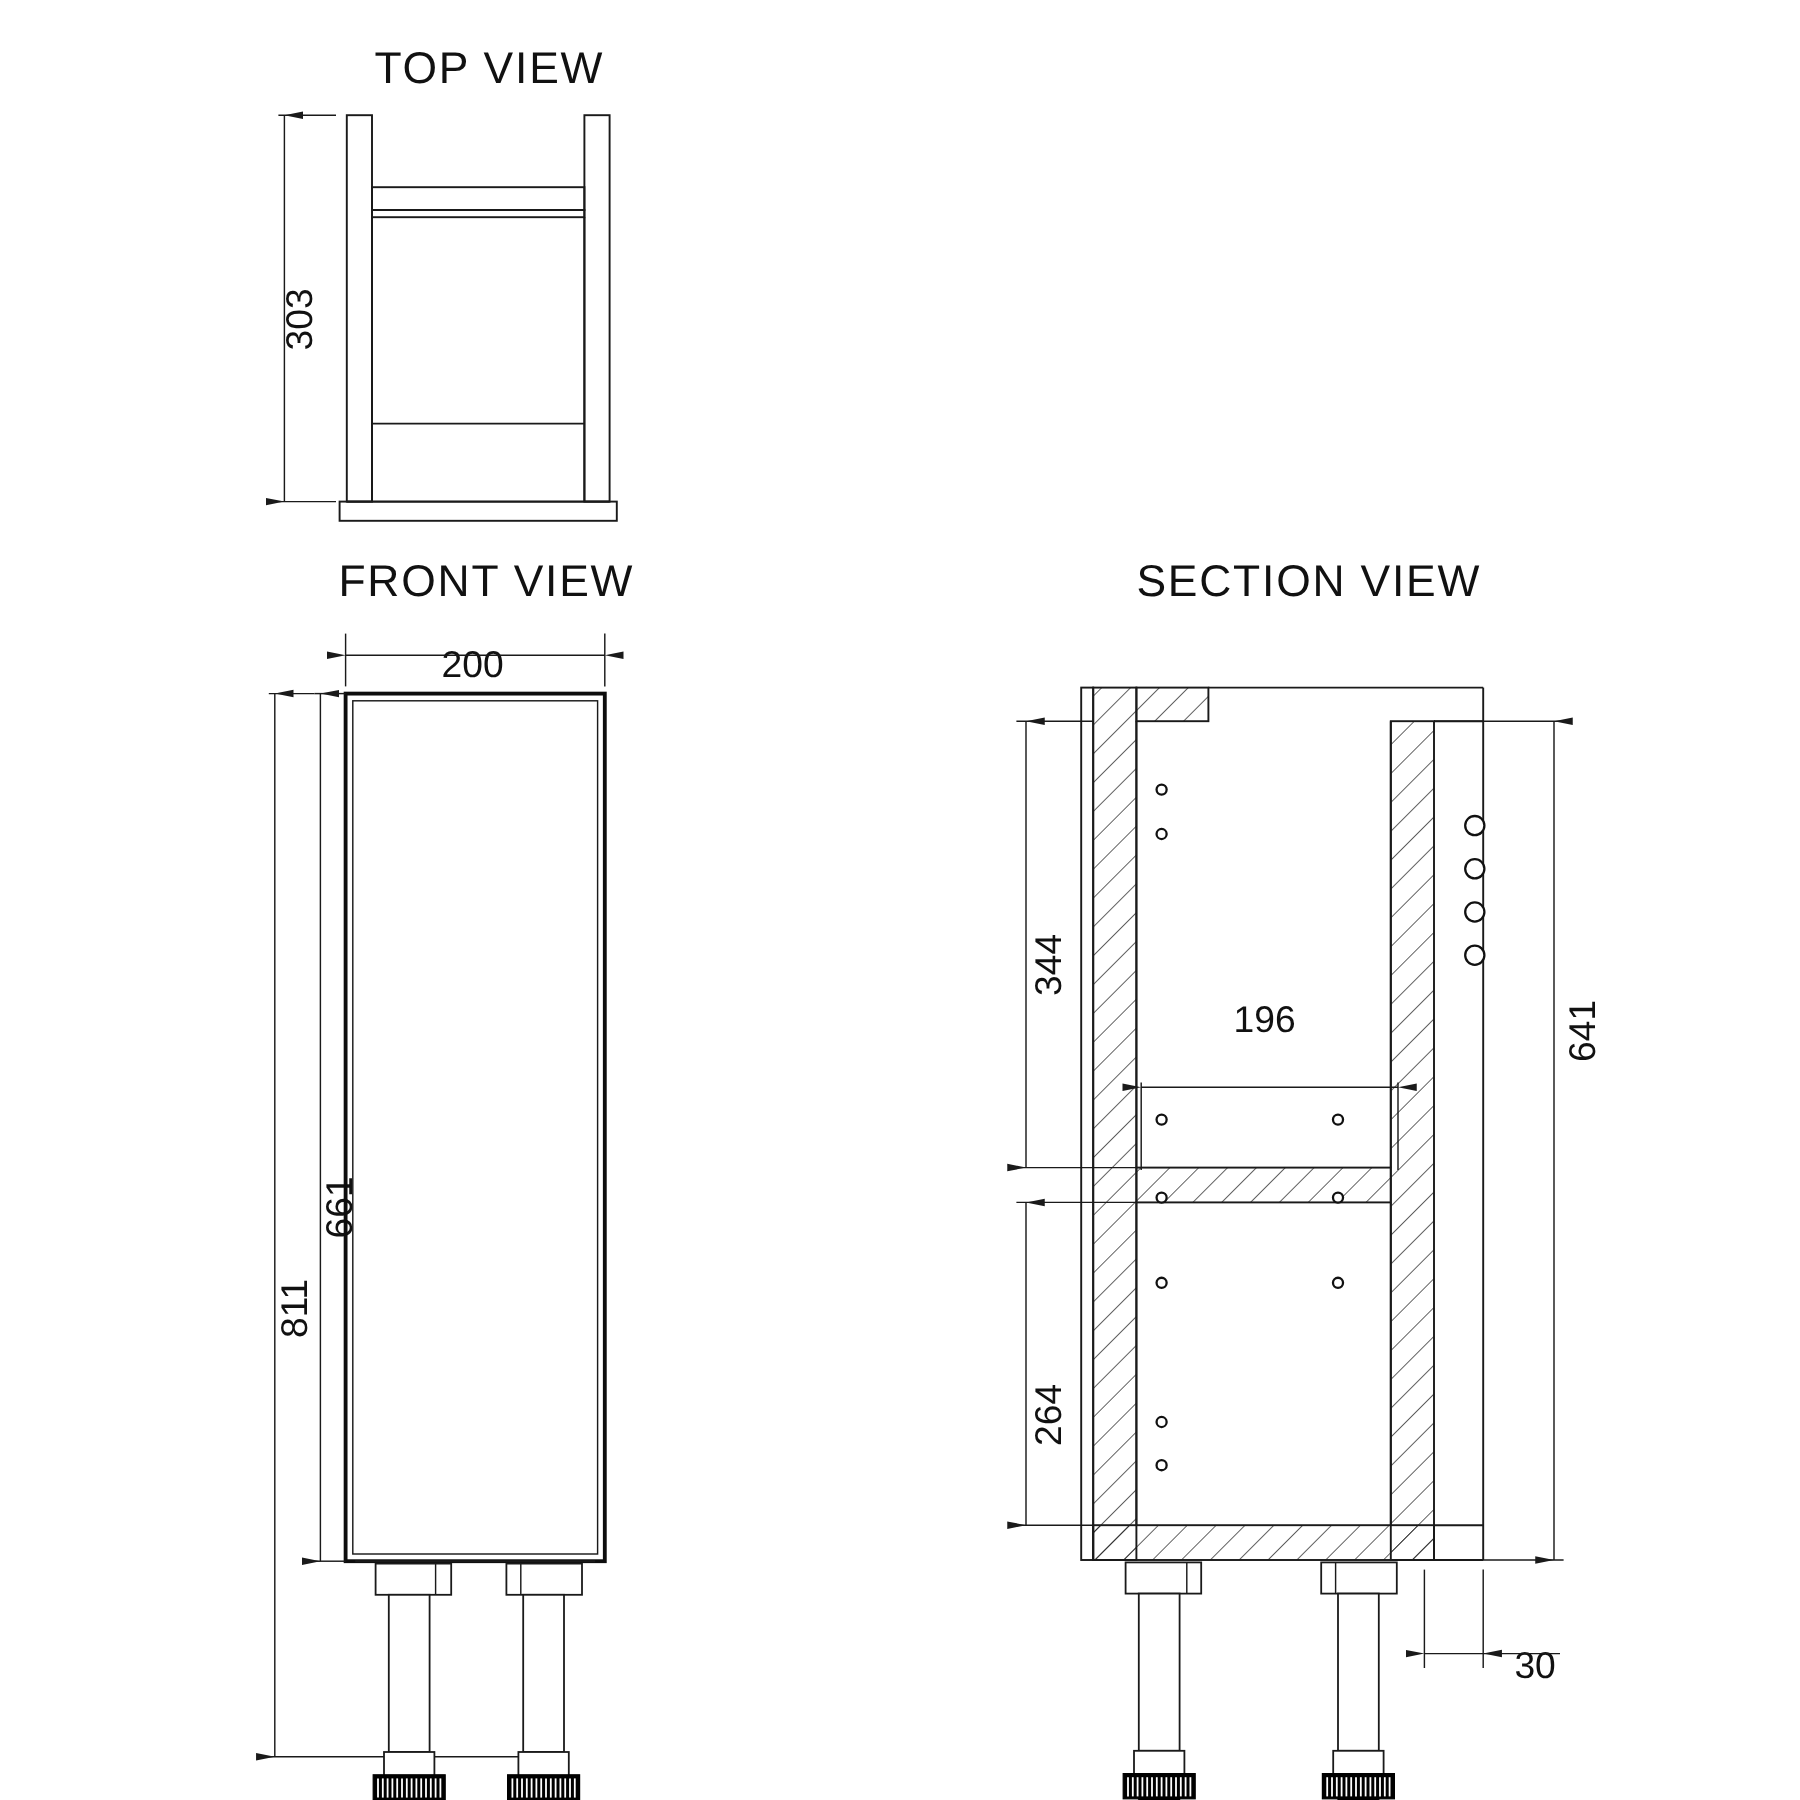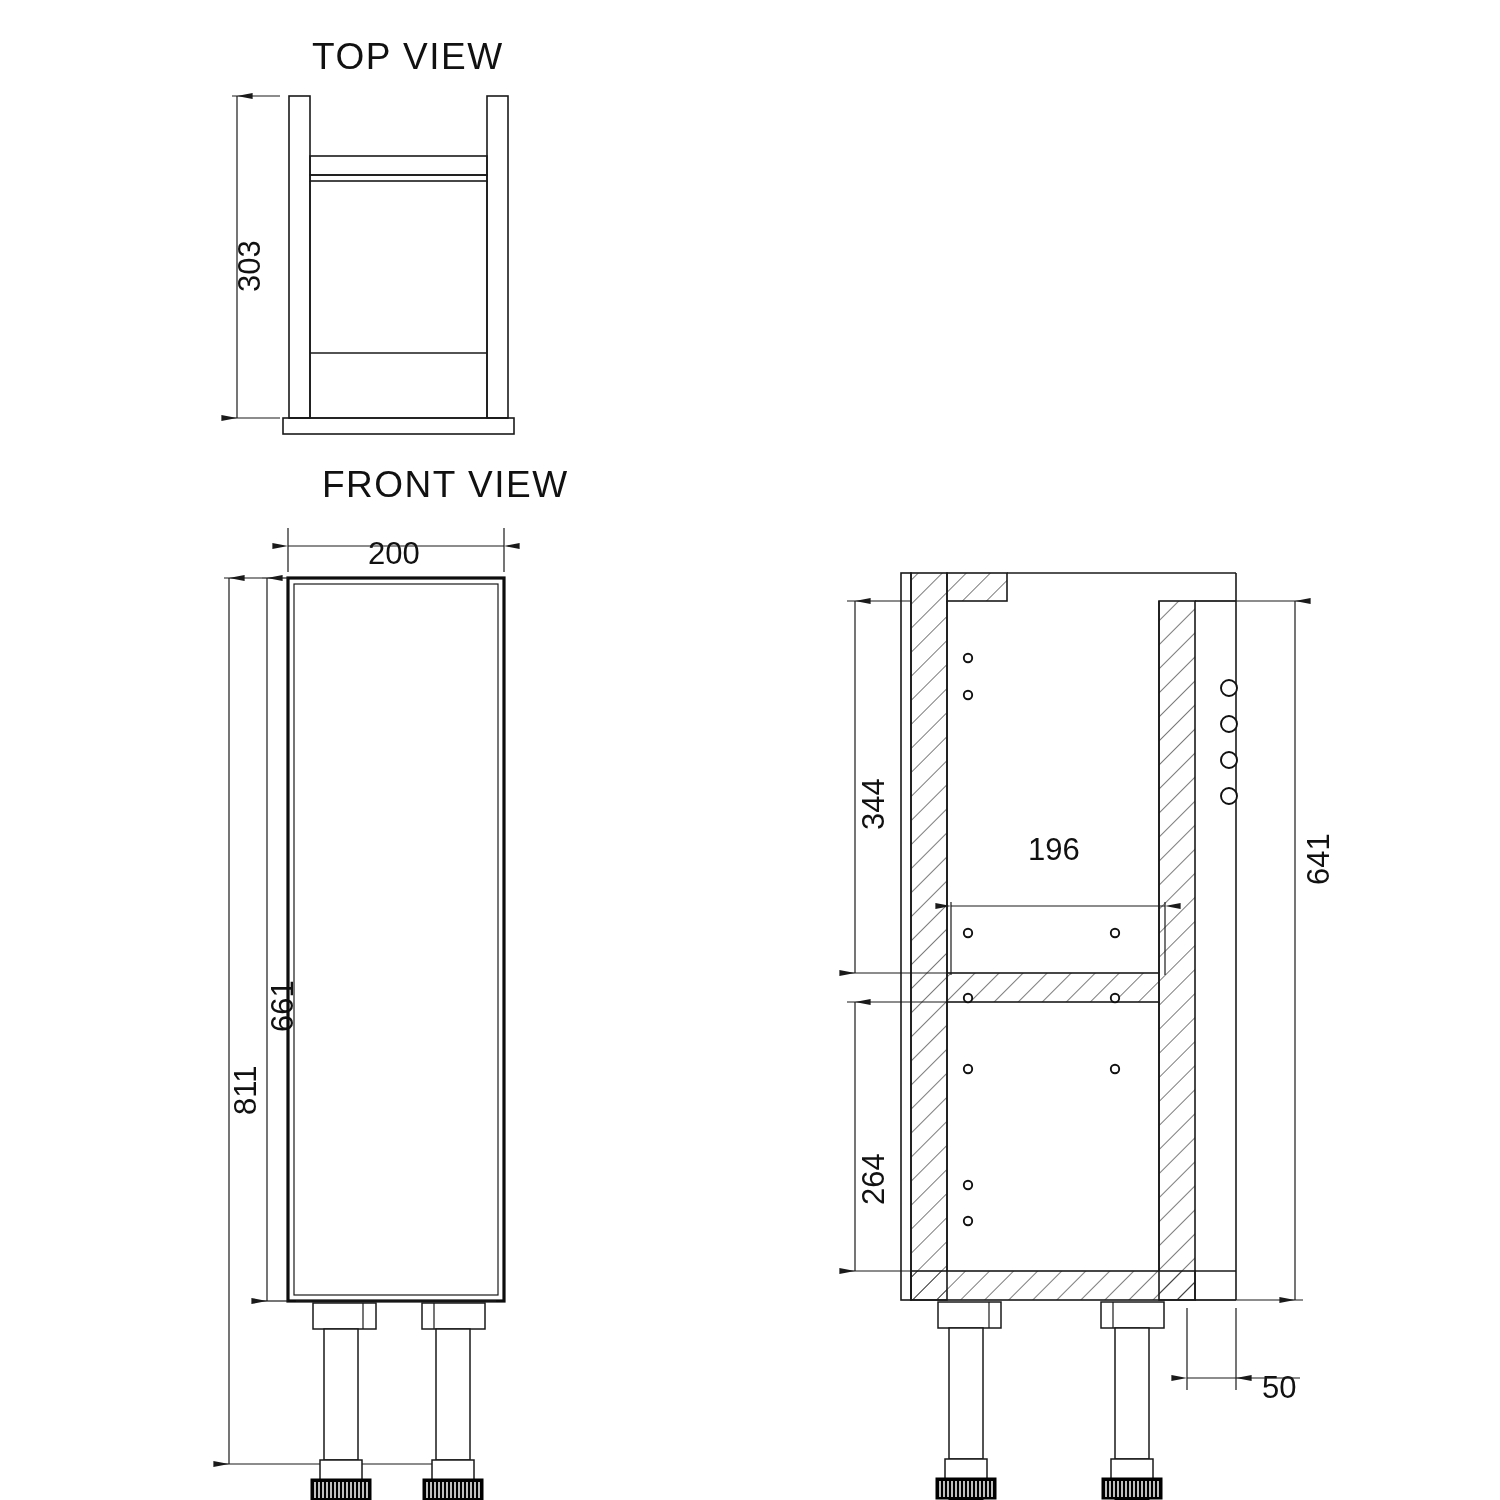--- a/index.html
+++ b/index.html
@@ -52,33 +52,34 @@
   .hole { stroke: #111111; fill: #ffffff; stroke-width: 1.9; }
   .fillblk { fill: #000000; stroke: #000000; stroke-width: 1; }
   .fillwht { fill: #ffffff; stroke: #1a1a1a; stroke-width: 1.5; }
 </style>
 </head>
 <body>
 
 <div id="sheet">
 
   <div class="view-title" style="left:312px; top:36px;">TOP VIEW</div>
-  <div class="view-title" style="left:282px; top:464px;margin-left:40px;">FRONT VIEW</div>
+  <div class="view-title" style="left:282px; top:464px;">FRONT VIEW</div>
+  <div class="view-title" style="left:947px; top:464px;">SECTION VIEW</div>
 
   <div class="dim-text vert" style="left:232px; top:292px;">303</div>
 
   <div class="dim-text" style="left:368px; top:536px;">200</div>
   <div class="dim-text vert" style="left:265px; top:1032px;">661</div>
   <div class="dim-text vert" style="left:228px; top:1115px;">811</div>
 
   <div class="dim-text vert" style="left:856px; top:830px;">344</div>
   <div class="dim-text vert" style="left:856px; top:1205px;">264</div>
   <div class="dim-text" style="left:1028px; top:832px;">196</div>
   <div class="dim-text vert" style="left:1301px; top:885px;">641</div>
-  <div class="dim-text" style="left:1262px; top:1370px;">50</div>
+  <div class="dim-text" style="left:1262px; top:1370px;">30</div>
 
   <svg class="layer" viewBox="0 0 1500 1500">
     <defs>
 
       <pattern id="hatch45" patternUnits="userSpaceOnUse" width="17" height="17" patternTransform="rotate(45)">
         <line x1="0" y1="0" x2="0" y2="17" stroke="#1a1a1a" stroke-width="1.15"></line>
       </pattern>
       <pattern id="hatch45b" patternUnits="userSpaceOnUse" width="17" height="17" patternTransform="rotate(45)">
         <line x1="0" y1="0" x2="0" y2="17" stroke="#1a1a1a" stroke-width="1.15"></line>
       </pattern>

